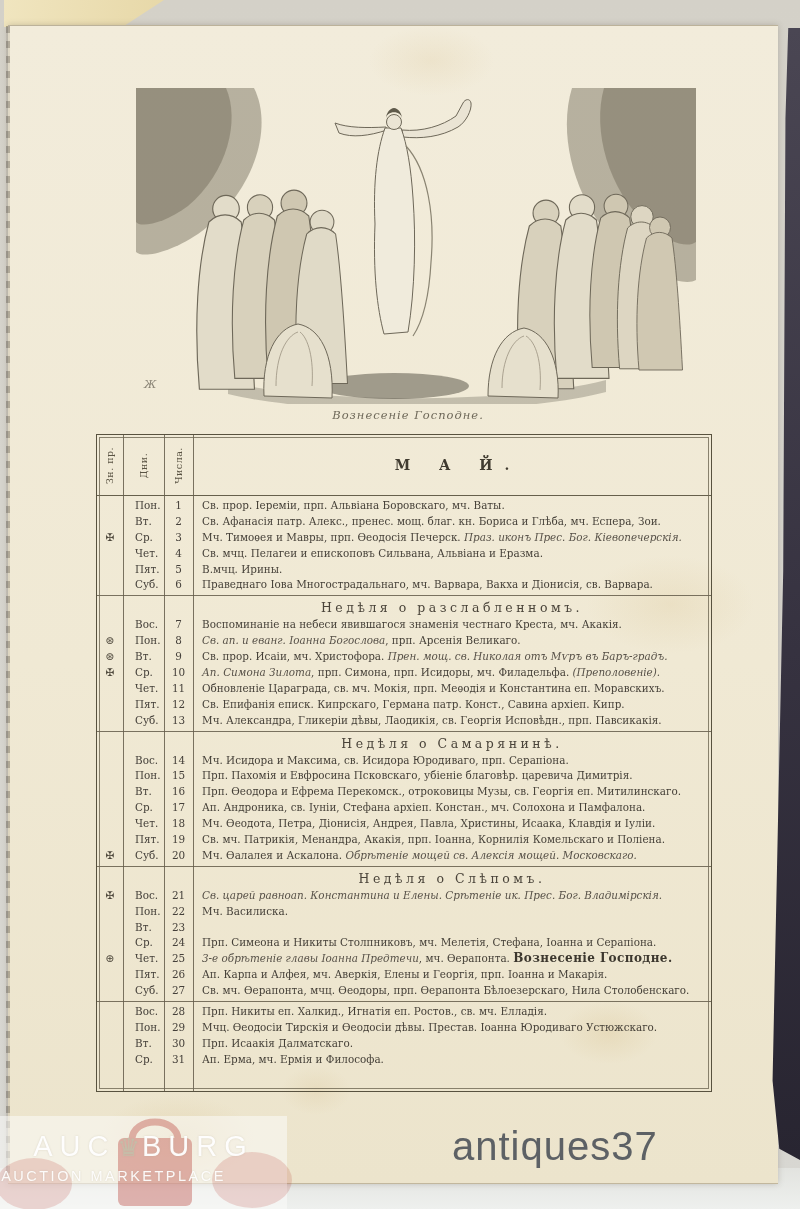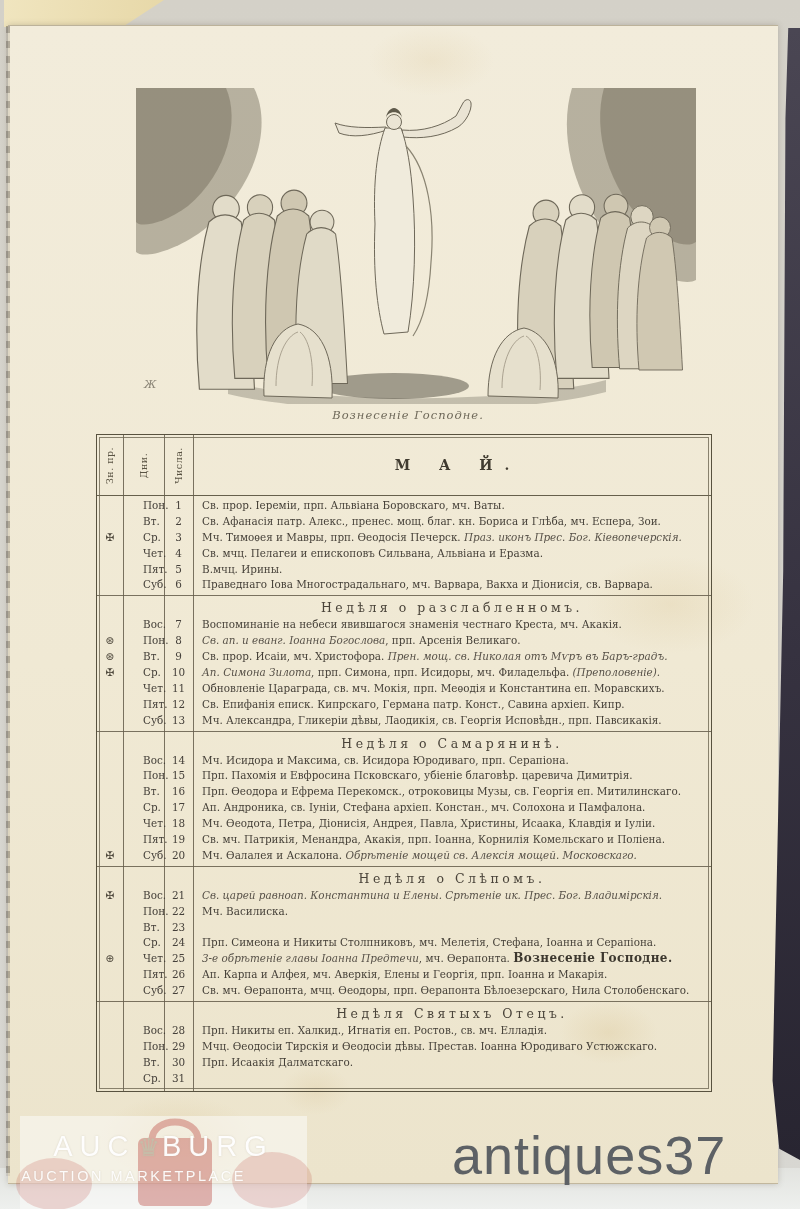--- a/index.html
+++ b/index.html
@@ -43,38 +43,38 @@
   .month-title{position:absolute;left:96px;right:0;top:0;height:60px;display:flex;align-items:center;justify-content:center;
         font-size:14px;font-weight:700;letter-spacing:12px;color:#403b30;text-indent:12px;}
   .tbody{position:absolute;left:0;top:61px;right:0;bottom:0;overflow:hidden;}
   .section{padding:2px 0;}
   .section + .section{border-top:1px solid rgba(100,92,74,.85);}
   .sec-head{height:19px;line-height:19px;margin-left:96px;text-align:center;
         font-size:12.5px;letter-spacing:3.5px;color:#4a443a;}
   .row{display:grid;grid-template-columns:26px 41px 29px 1fr;height:15.9px;line-height:15.9px;
         font-size:10.4px;white-space:nowrap;}
   .c-sign{text-align:center;font-family:"DejaVu Sans",sans-serif;font-size:10.5px;color:#4c463a;}
-  .c-day{padding-left:20px;}
+  .c-day{padding-left:12px;}
   .c-num{text-align:center;}
   .c-txt{padding-left:9px;overflow:hidden;color:#443f37;}
   .st-i{font-style:italic;color:#575148;}
   .st-b{font-weight:700;font-size:12px;letter-spacing:.4px;color:#3c372e;}
   
   .wm-band{position:absolute;left:0;top:1116px;width:287px;height:93px;
-        background:rgba(252,252,250,.55);margin-left:20px;}
+        background:rgba(252,252,250,.55);}
   .wm-red{position:absolute;opacity:.35;}
   .wm-title{position:absolute;left:0;top:14px;width:287px;text-align:center;
         font-family:"Liberation Sans",sans-serif;font-size:29px;letter-spacing:7px;
         color:rgba(255,255,255,.95);text-shadow:0 0 2px rgba(180,170,150,.4);}
   .wm-title .crown{font-size:25px;color:#c6bca8;letter-spacing:0;margin:0 2px;}
   .wm-sub{position:absolute;left:0;top:52px;width:227px;text-align:center;
         font-family:"Liberation Sans",sans-serif;font-size:14.5px;letter-spacing:2.5px;
         color:rgba(255,255,255,.92);text-shadow:0 0 2px rgba(180,170,150,.4);}
   .seller{position:absolute;left:452px;top:1124px;width:348px;
-        font-family:"Liberation Sans",sans-serif;font-size:54px;color:#5d6165;letter-spacing:1px;}
+        font-family:"Liberation Sans",sans-serif;font-size:40px;color:#5d6165;letter-spacing:1px;}
 </style>
 </head>
 <body>
 
 <div class="scene">
 
   <div class="bottom-surface"></div>
   <div class="prev-corner"></div>
 
   <div class="page">
@@ -312,21 +312,20 @@
               <span class="c-txt"><span class="st-n">Ап. Карпа и Алфея, мч. Аверкія, Елены и Георгія, прп. Іоанна и Макарія.</span></span>
             </div>
             <div class="row">
               <span class="c-sign"></span>
               <span class="c-day">Суб.</span>
               <span class="c-num">27</span>
               <span class="c-txt"><span class="st-n">Св. мч. Ѳерапонта, мчц. Ѳеодоры, прп. Ѳерапонта Бѣлоезерскаго, Нила Столобенскаго.</span></span>
             </div>
           </div>
           <div class="section">
-            <div class="sec-head">Недѣля Святыхъ Отецъ.</div>
             <div class="row">
               <span class="c-sign"></span>
               <span class="c-day">Вос.</span>
               <span class="c-num">28</span>
               <span class="c-txt"><span class="st-n">Прп. Никиты еп. Халкид., Игнатія еп. Ростов., св. мч. Елладія.</span></span>
             </div>
             <div class="row">
               <span class="c-sign"></span>
               <span class="c-day">Пон.</span>
               <span class="c-num">29</span>
@@ -335,20 +334,21 @@
             <div class="row">
               <span class="c-sign"></span>
               <span class="c-day">Вт.</span>
               <span class="c-num">30</span>
               <span class="c-txt"><span class="st-n">Прп. Исаакія Далматскаго.</span></span>
             </div>
             <div class="row">
               <span class="c-sign"></span>
               <span class="c-day">Ср.</span>
               <span class="c-num">31</span>
+              <span class="c-txt"><span class="st-n">Ап. Ерма, мч. Ермія и Философа.</span></span>
             </div>
           </div>
         </div>
       <div class="inner-frame"></div>
     </div>
 
   </div>
 
   <div class="gutter"></div>
   <div class="cover-edge"></div>

